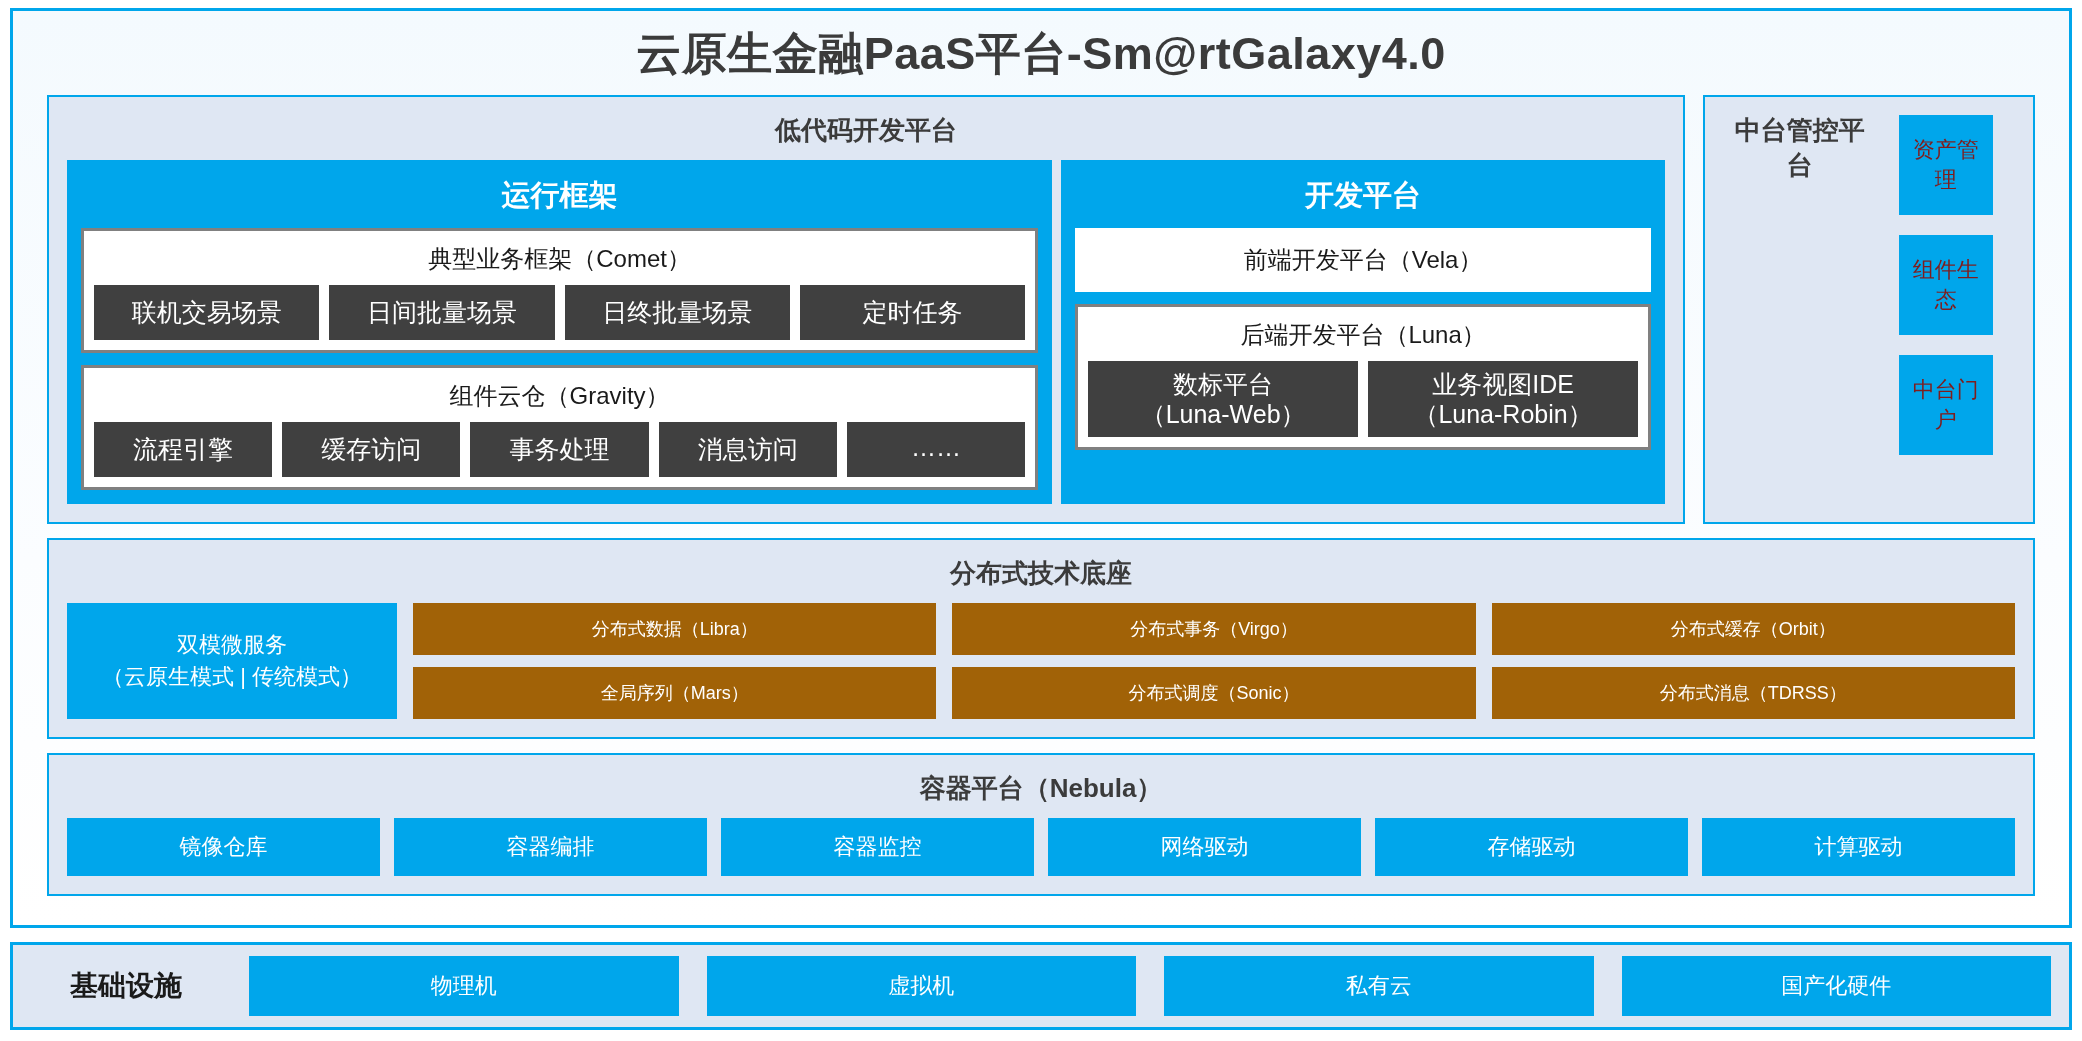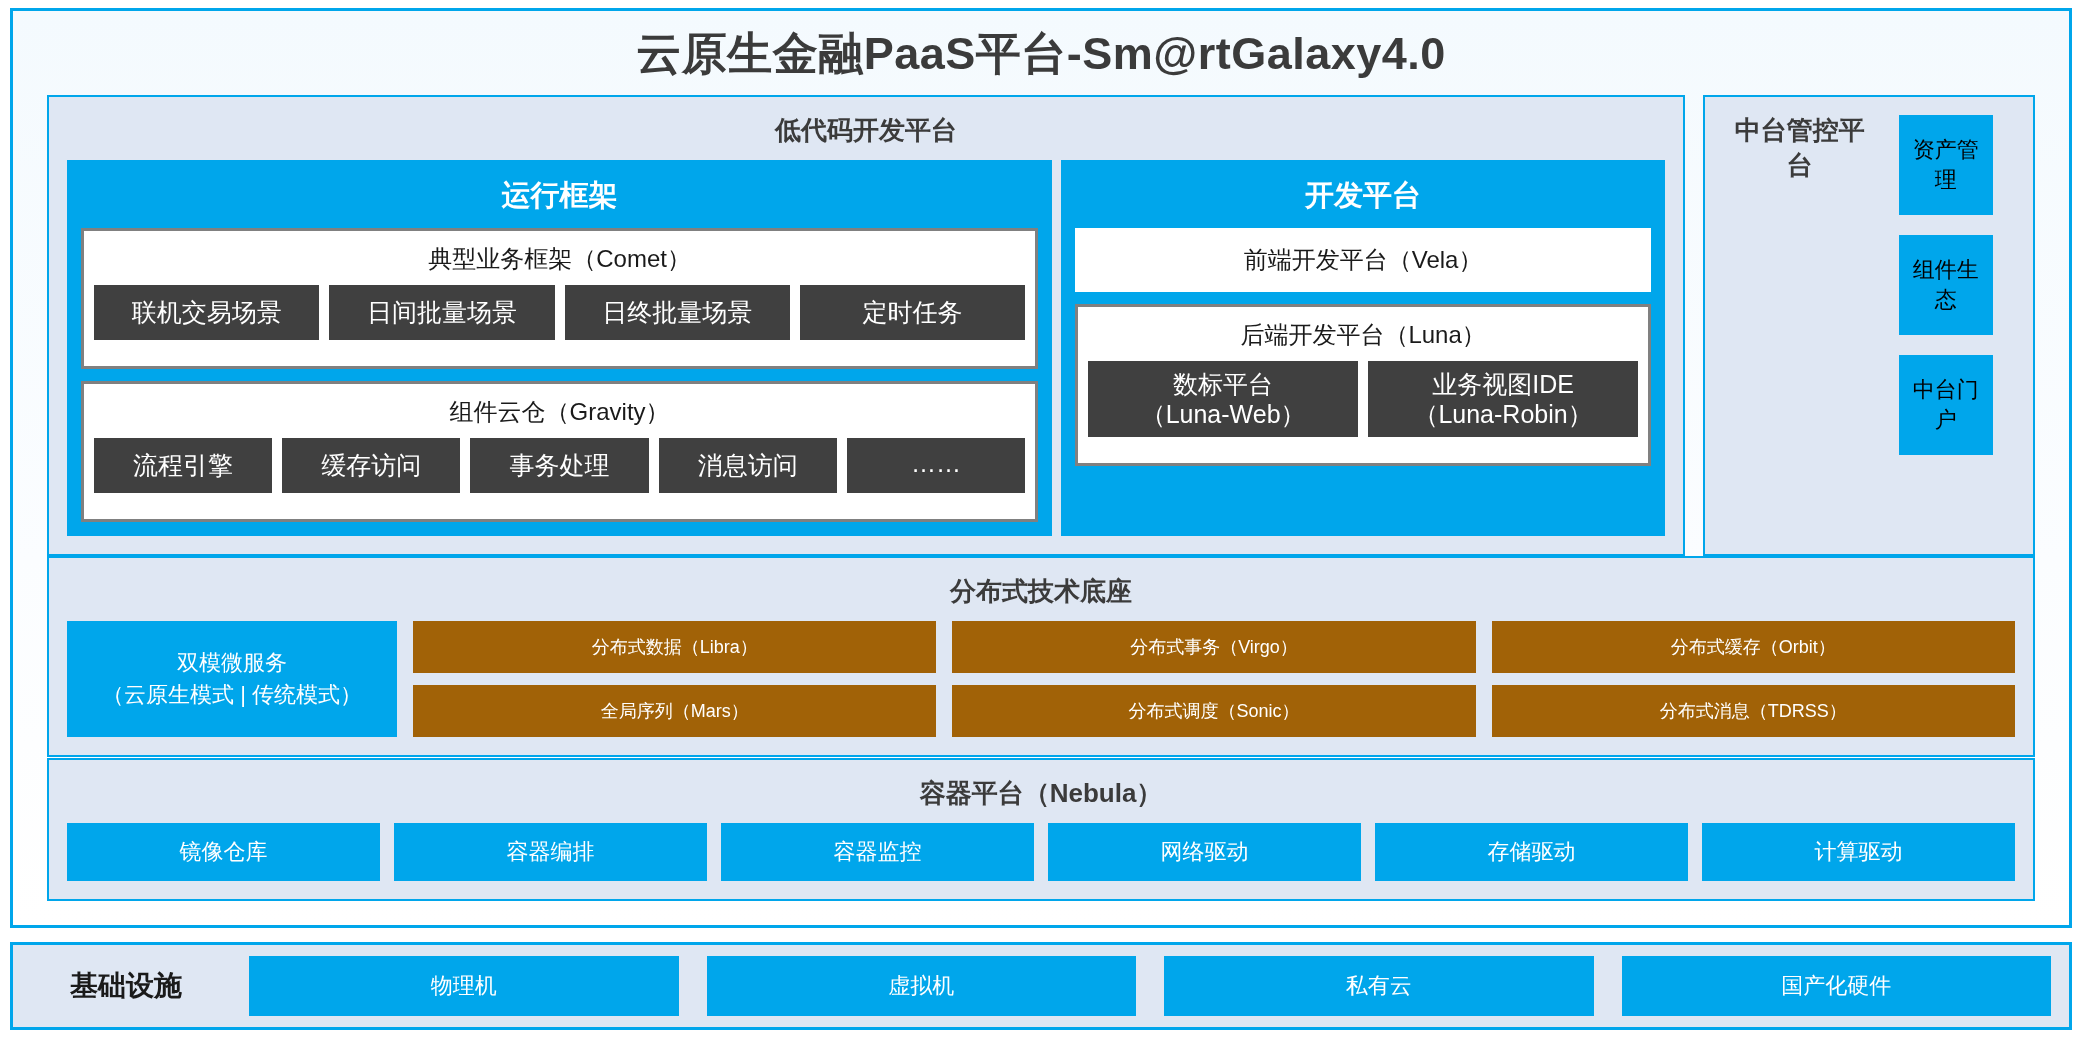--- a/index.html
+++ b/index.html
@@ -66,21 +66,21 @@
     font-size: 29px; font-weight: 700;
     padding: 6px 0 12px 0;
   }
   .runtime { flex: 1 1 62%; }
   .devplat  { flex: 1 1 38%; }
 
   
   .whitecard {
     background: #ffffff;
     border: 3px solid #808080;
-    padding: 8px 10px 26px 10px;
+    padding: 8px 10px 10px 10px;
     margin-bottom: 12px;
   }
   .whitecard:last-child { margin-bottom: 0; }
   .whitecard-title {
     text-align: center; color: #1a1a1a;
     font-size: 24px; padding: 4px 0 10px 0;
   }
   .plaincard {
     background:#ffffff; border:none;
     padding: 16px 10px; margin-bottom: 12px;
@@ -93,21 +93,21 @@
     background: #404040; color: #ffffff;
     font-size: 25px; text-align: center;
     padding: 11px 6px; flex: 1 1 0; min-width: 0;
     white-space: nowrap;
   }
   .chip-2line { line-height: 1.2; padding: 8px 6px; }
 
   
   .mid-stack { display: flex; flex-direction: column; gap: 20px; padding: 6px 22px 8px 22px; flex:1 1 auto; }
   .mid-item {
-    background: #00A6EB; color: #000000;
+    background: #00A6EB; color: #7f1d1d;
     font-size: 22px; text-align: center;
     padding: 20px 4px;
   }
 
   
   .dist-body { display: flex; gap: 16px; }
   .dist-left {
     background:#00A6EB; color:#fff; font-size:22px;
     flex: 0 0 330px;
     display:flex; align-items:center; justify-content:center;

